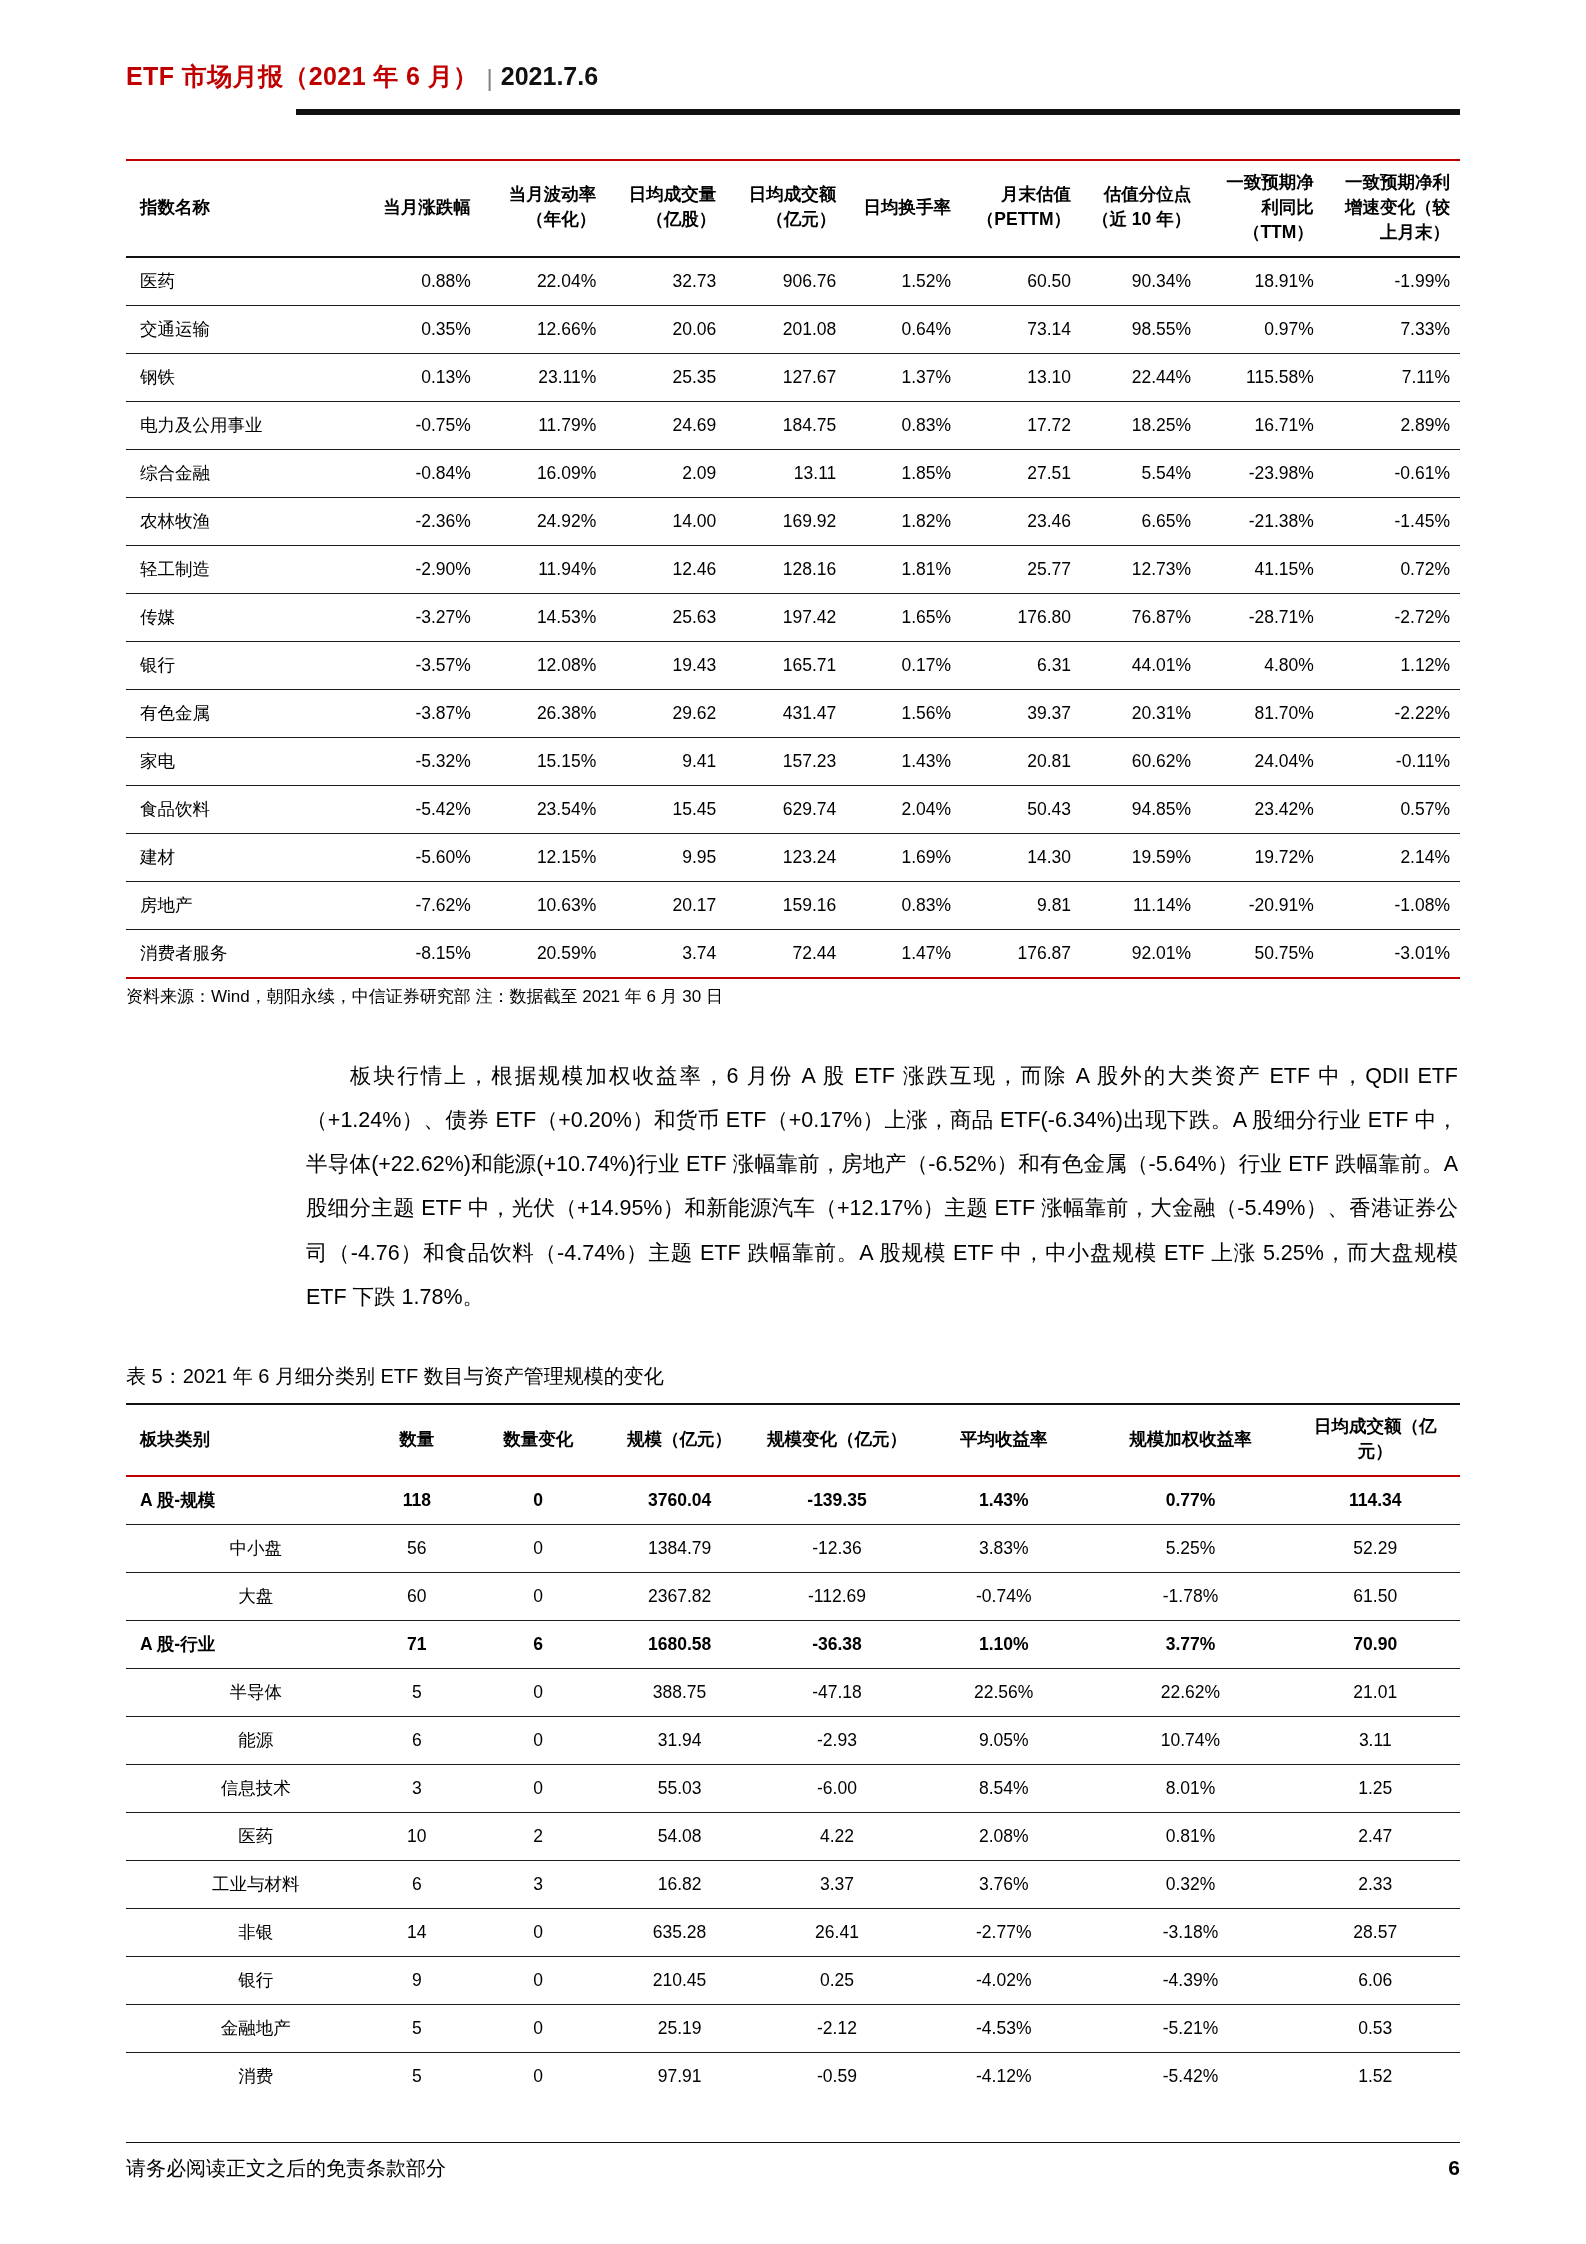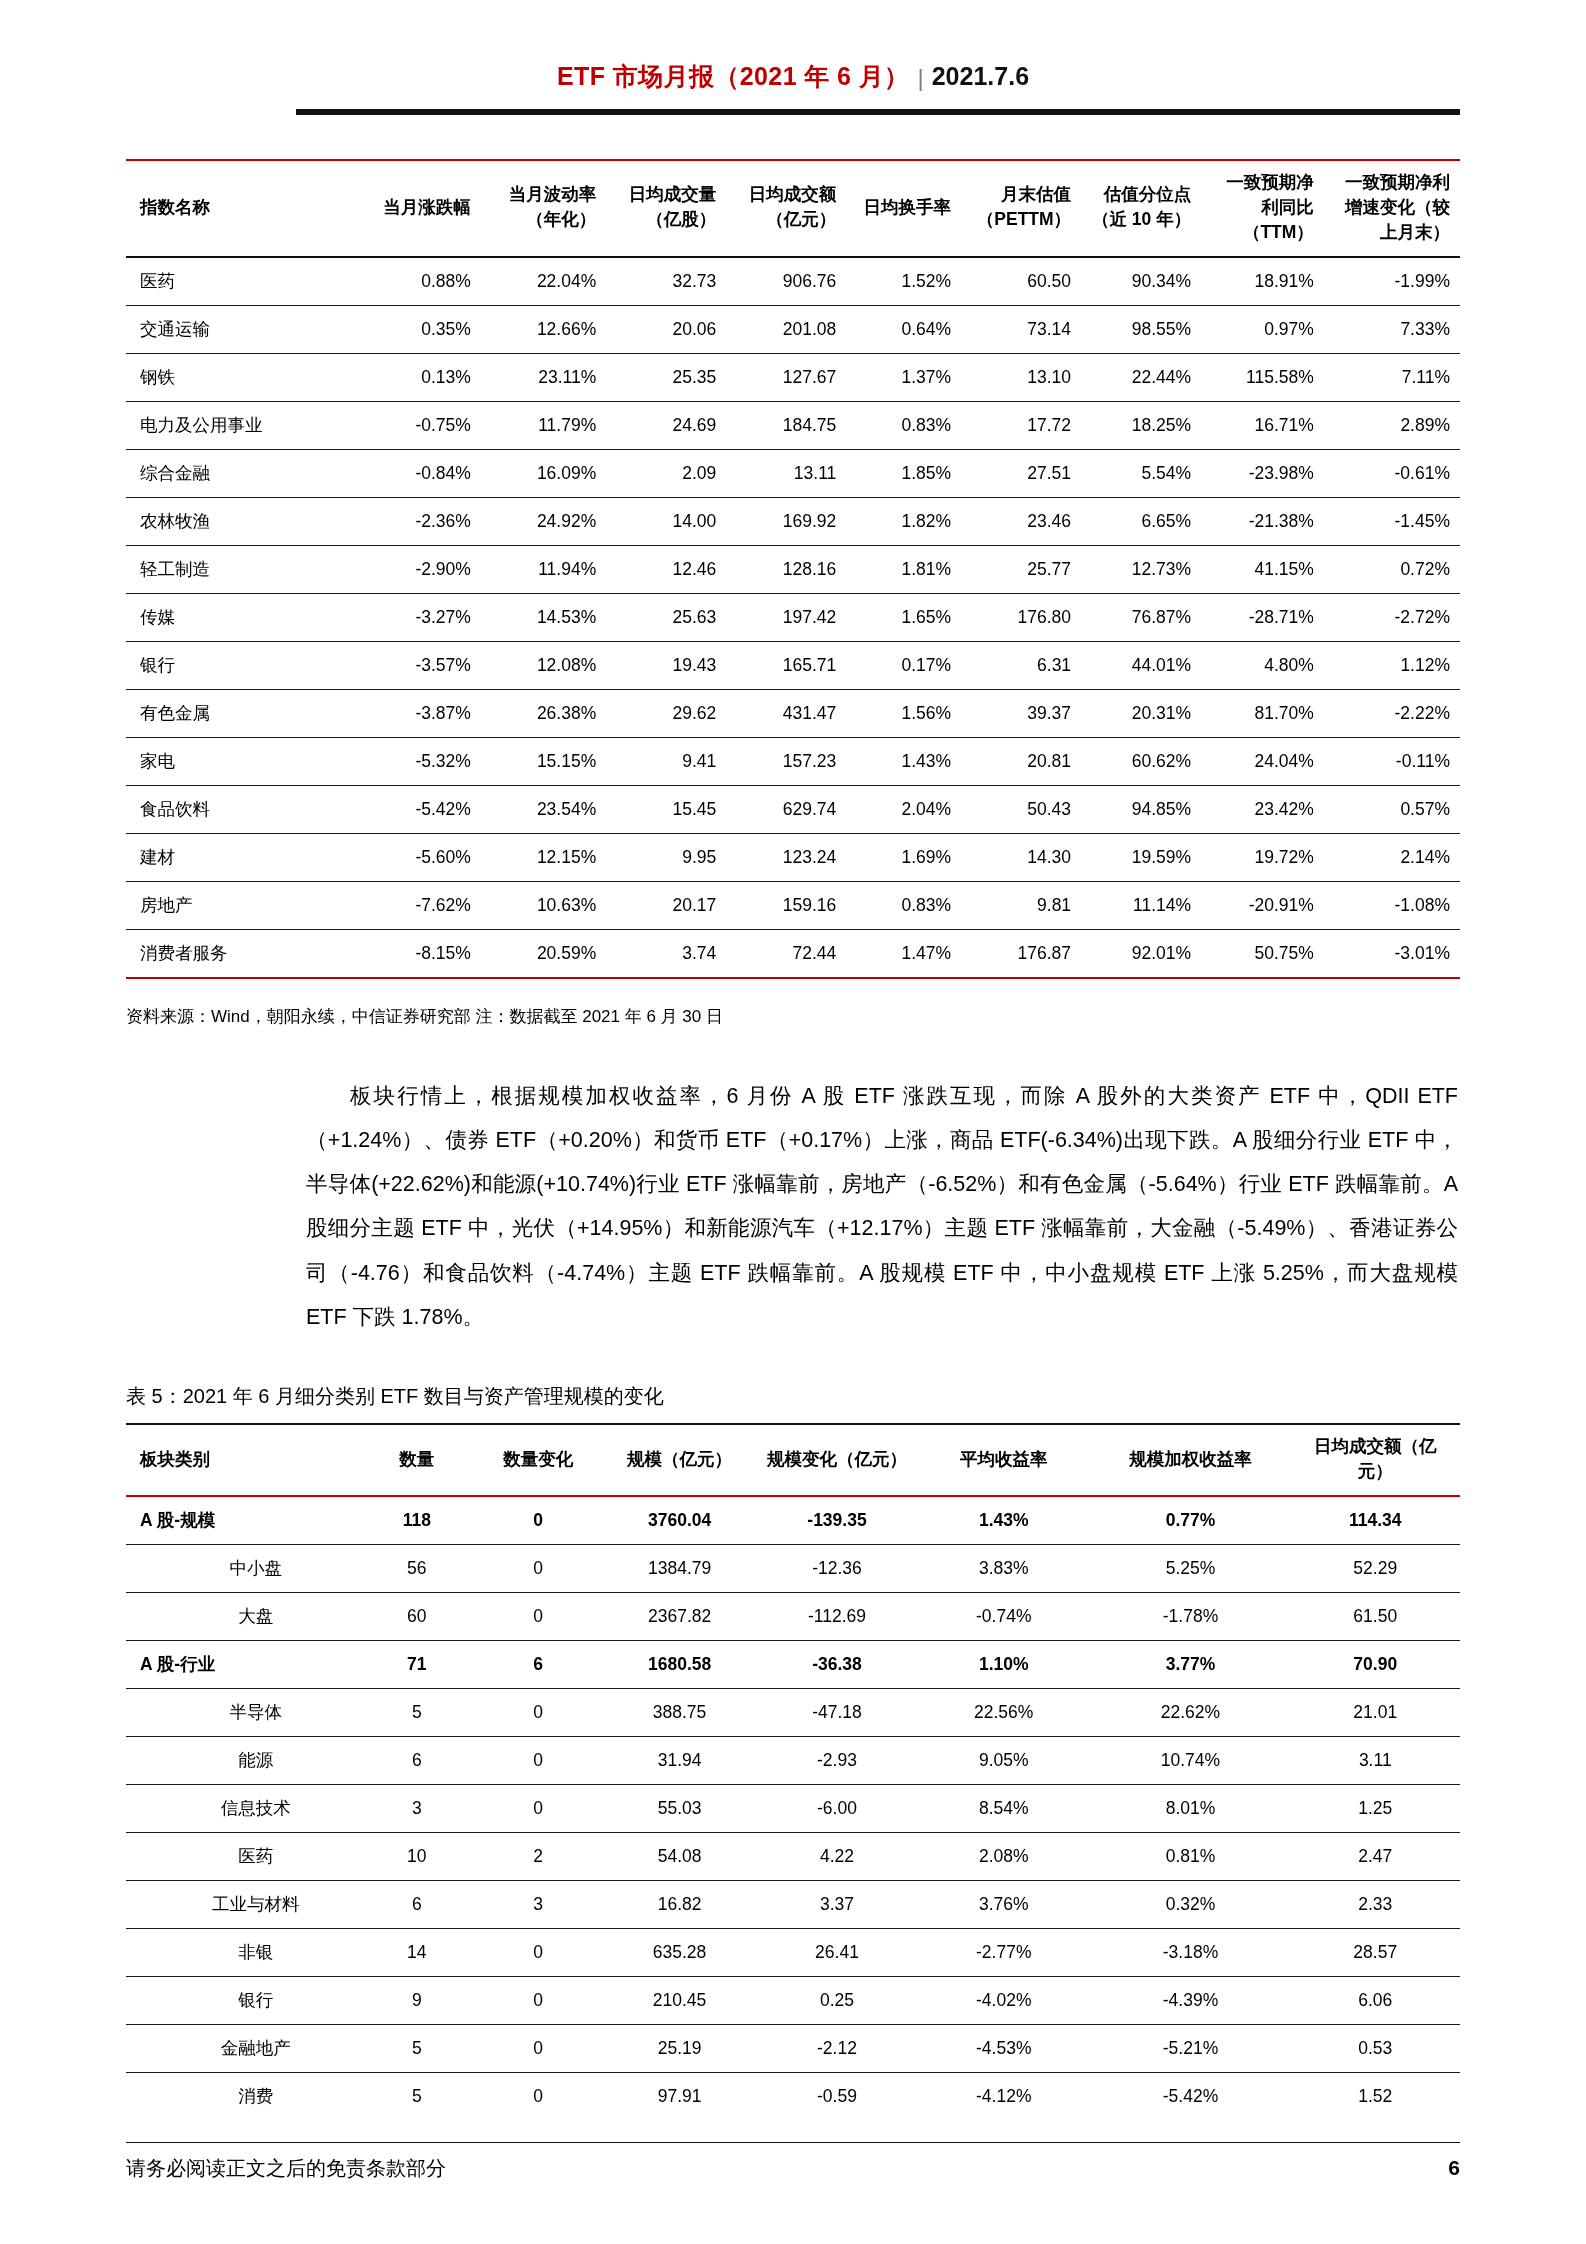--- a/index.html
+++ b/index.html
@@ -20,21 +20,21 @@
     position: relative;
     width: 1586px;
     height: 2244px;
     box-sizing: border-box;
     padding: 0 126px;
   }
 
   
   .doc-header {
     padding-top: 60px;
-    text-align: center;
+    text-align: left;
     white-space: nowrap;
   }
   .doc-header .title {
     color: #c00000;
     font-size: 25px;
     font-weight: bold;
     letter-spacing: 0.4px;
   }
   .doc-header .sep {
     display: inline-block;
@@ -92,21 +92,21 @@
   }
   table.t1 tbody tr:last-child td {
     border-bottom: 2.2px solid #c00000;
   }
   table.t1 tbody td.first {
     text-align: left;
     padding-left: 14px;
   }
   .src-note {
     font-size: 17px;
-    padding-top: 26px;
+    padding-top: 6px;
     color: #000;
   }
 
   
   .body-par {
     margin: 46px 0 0 0;
     padding-left: 180px;
     padding-right: 2px;
     font-size: 21.5px;
     line-height: 2.06;

